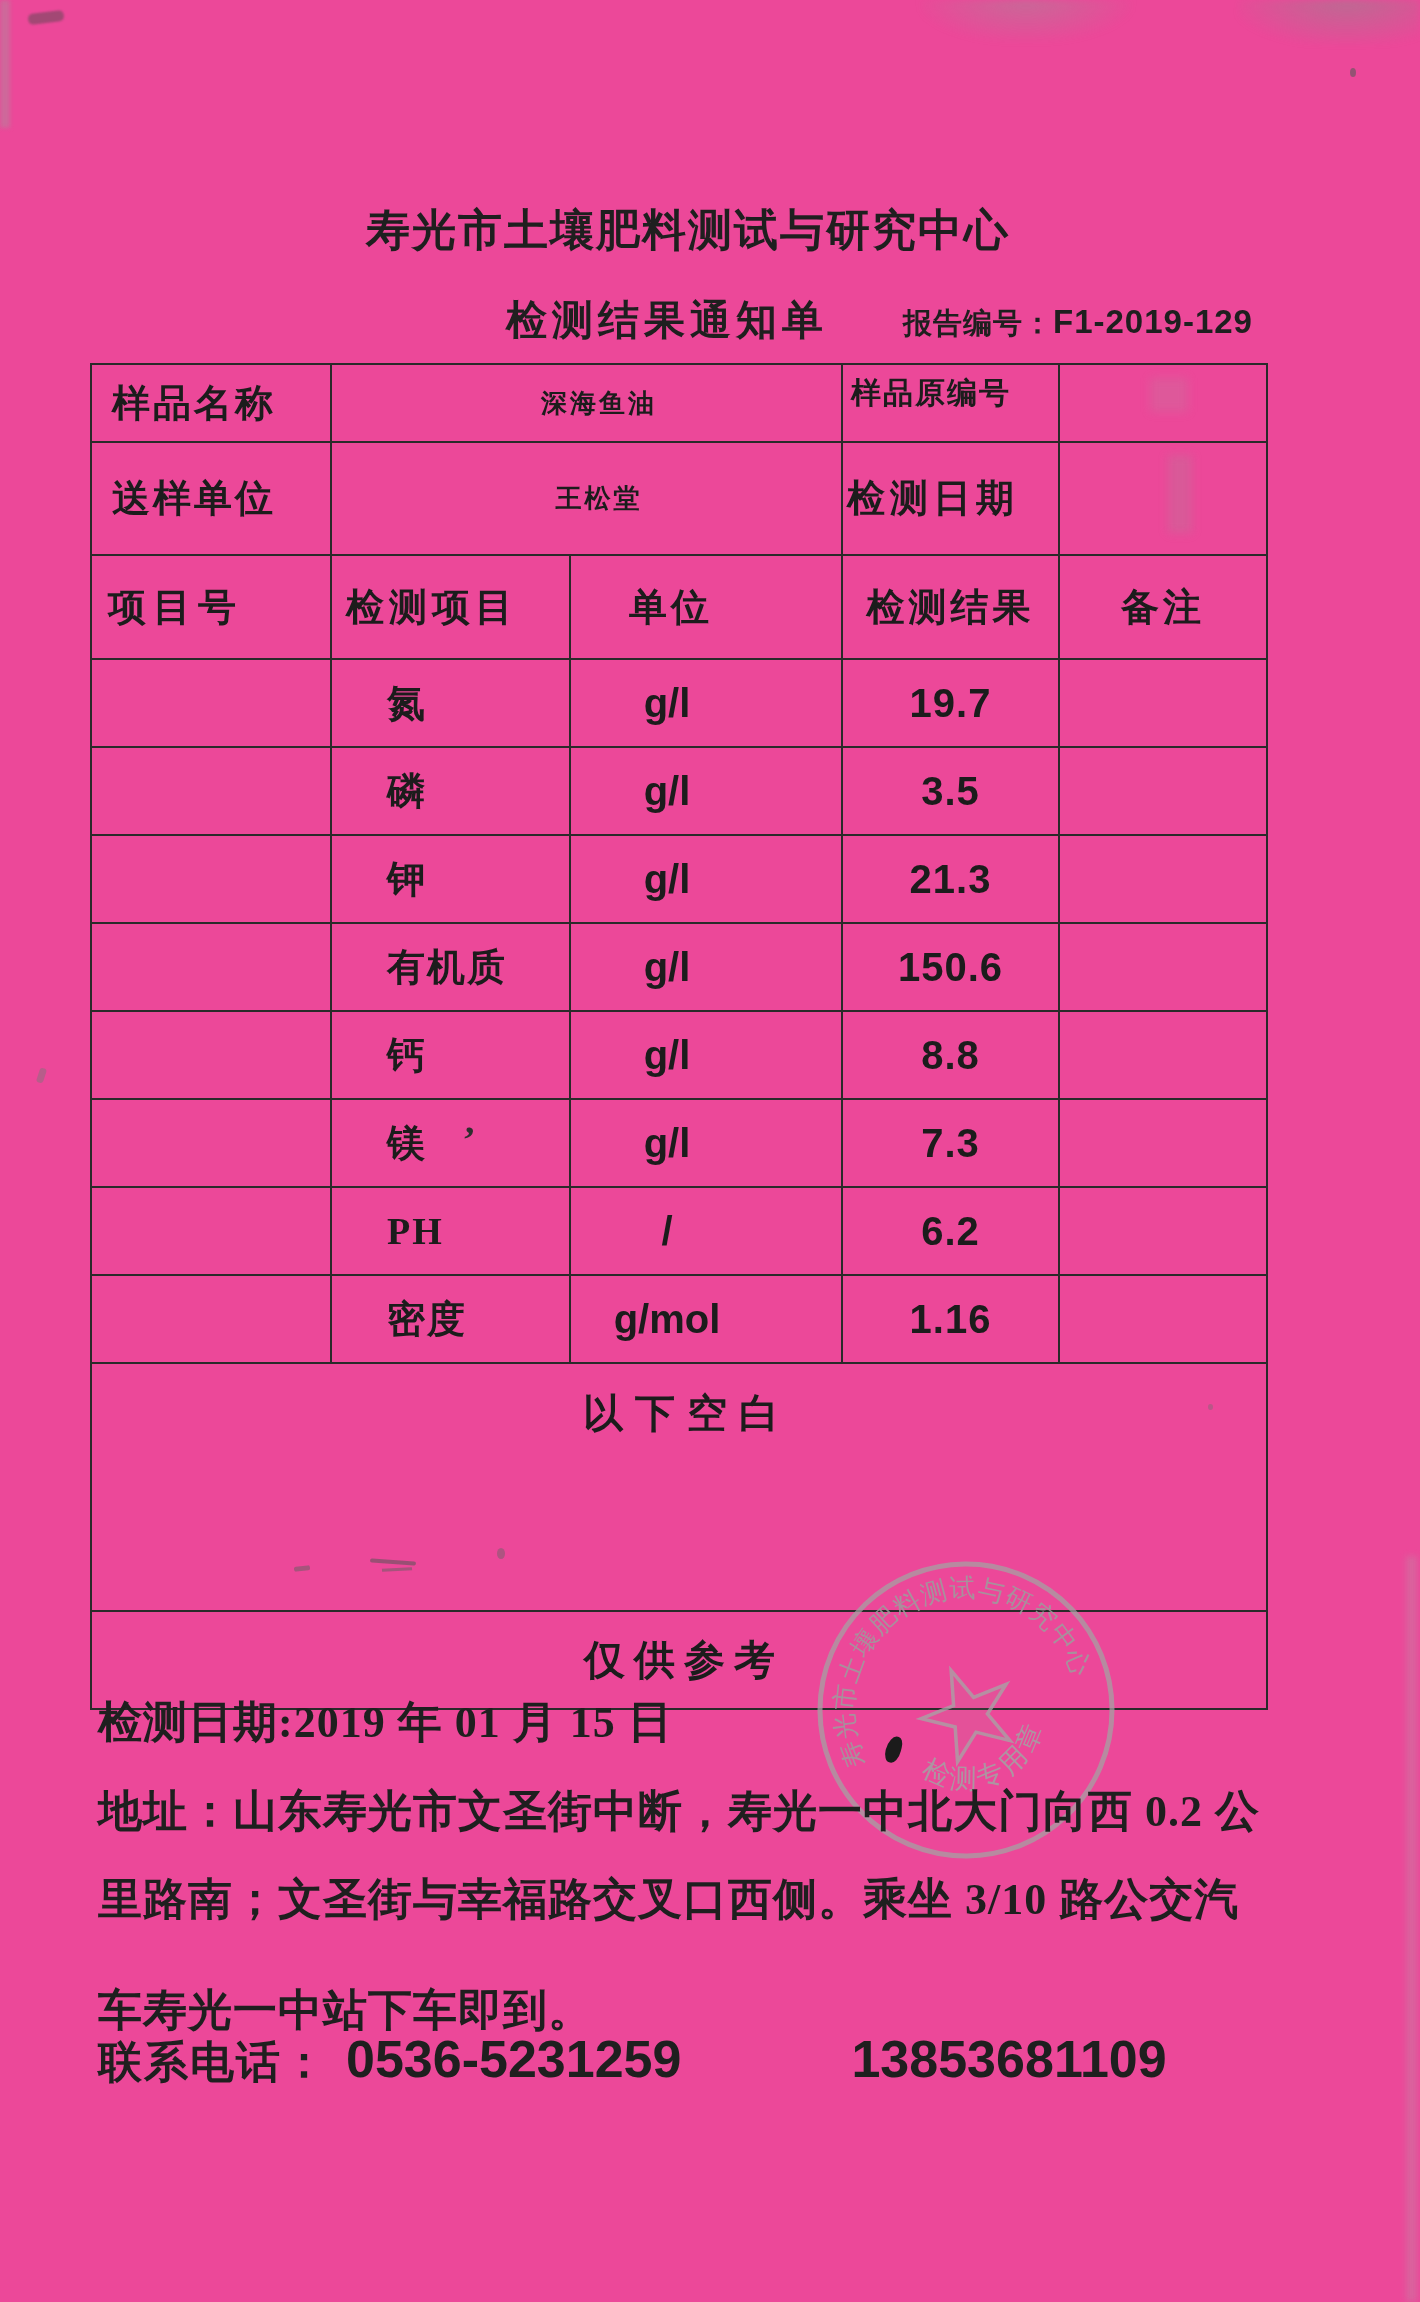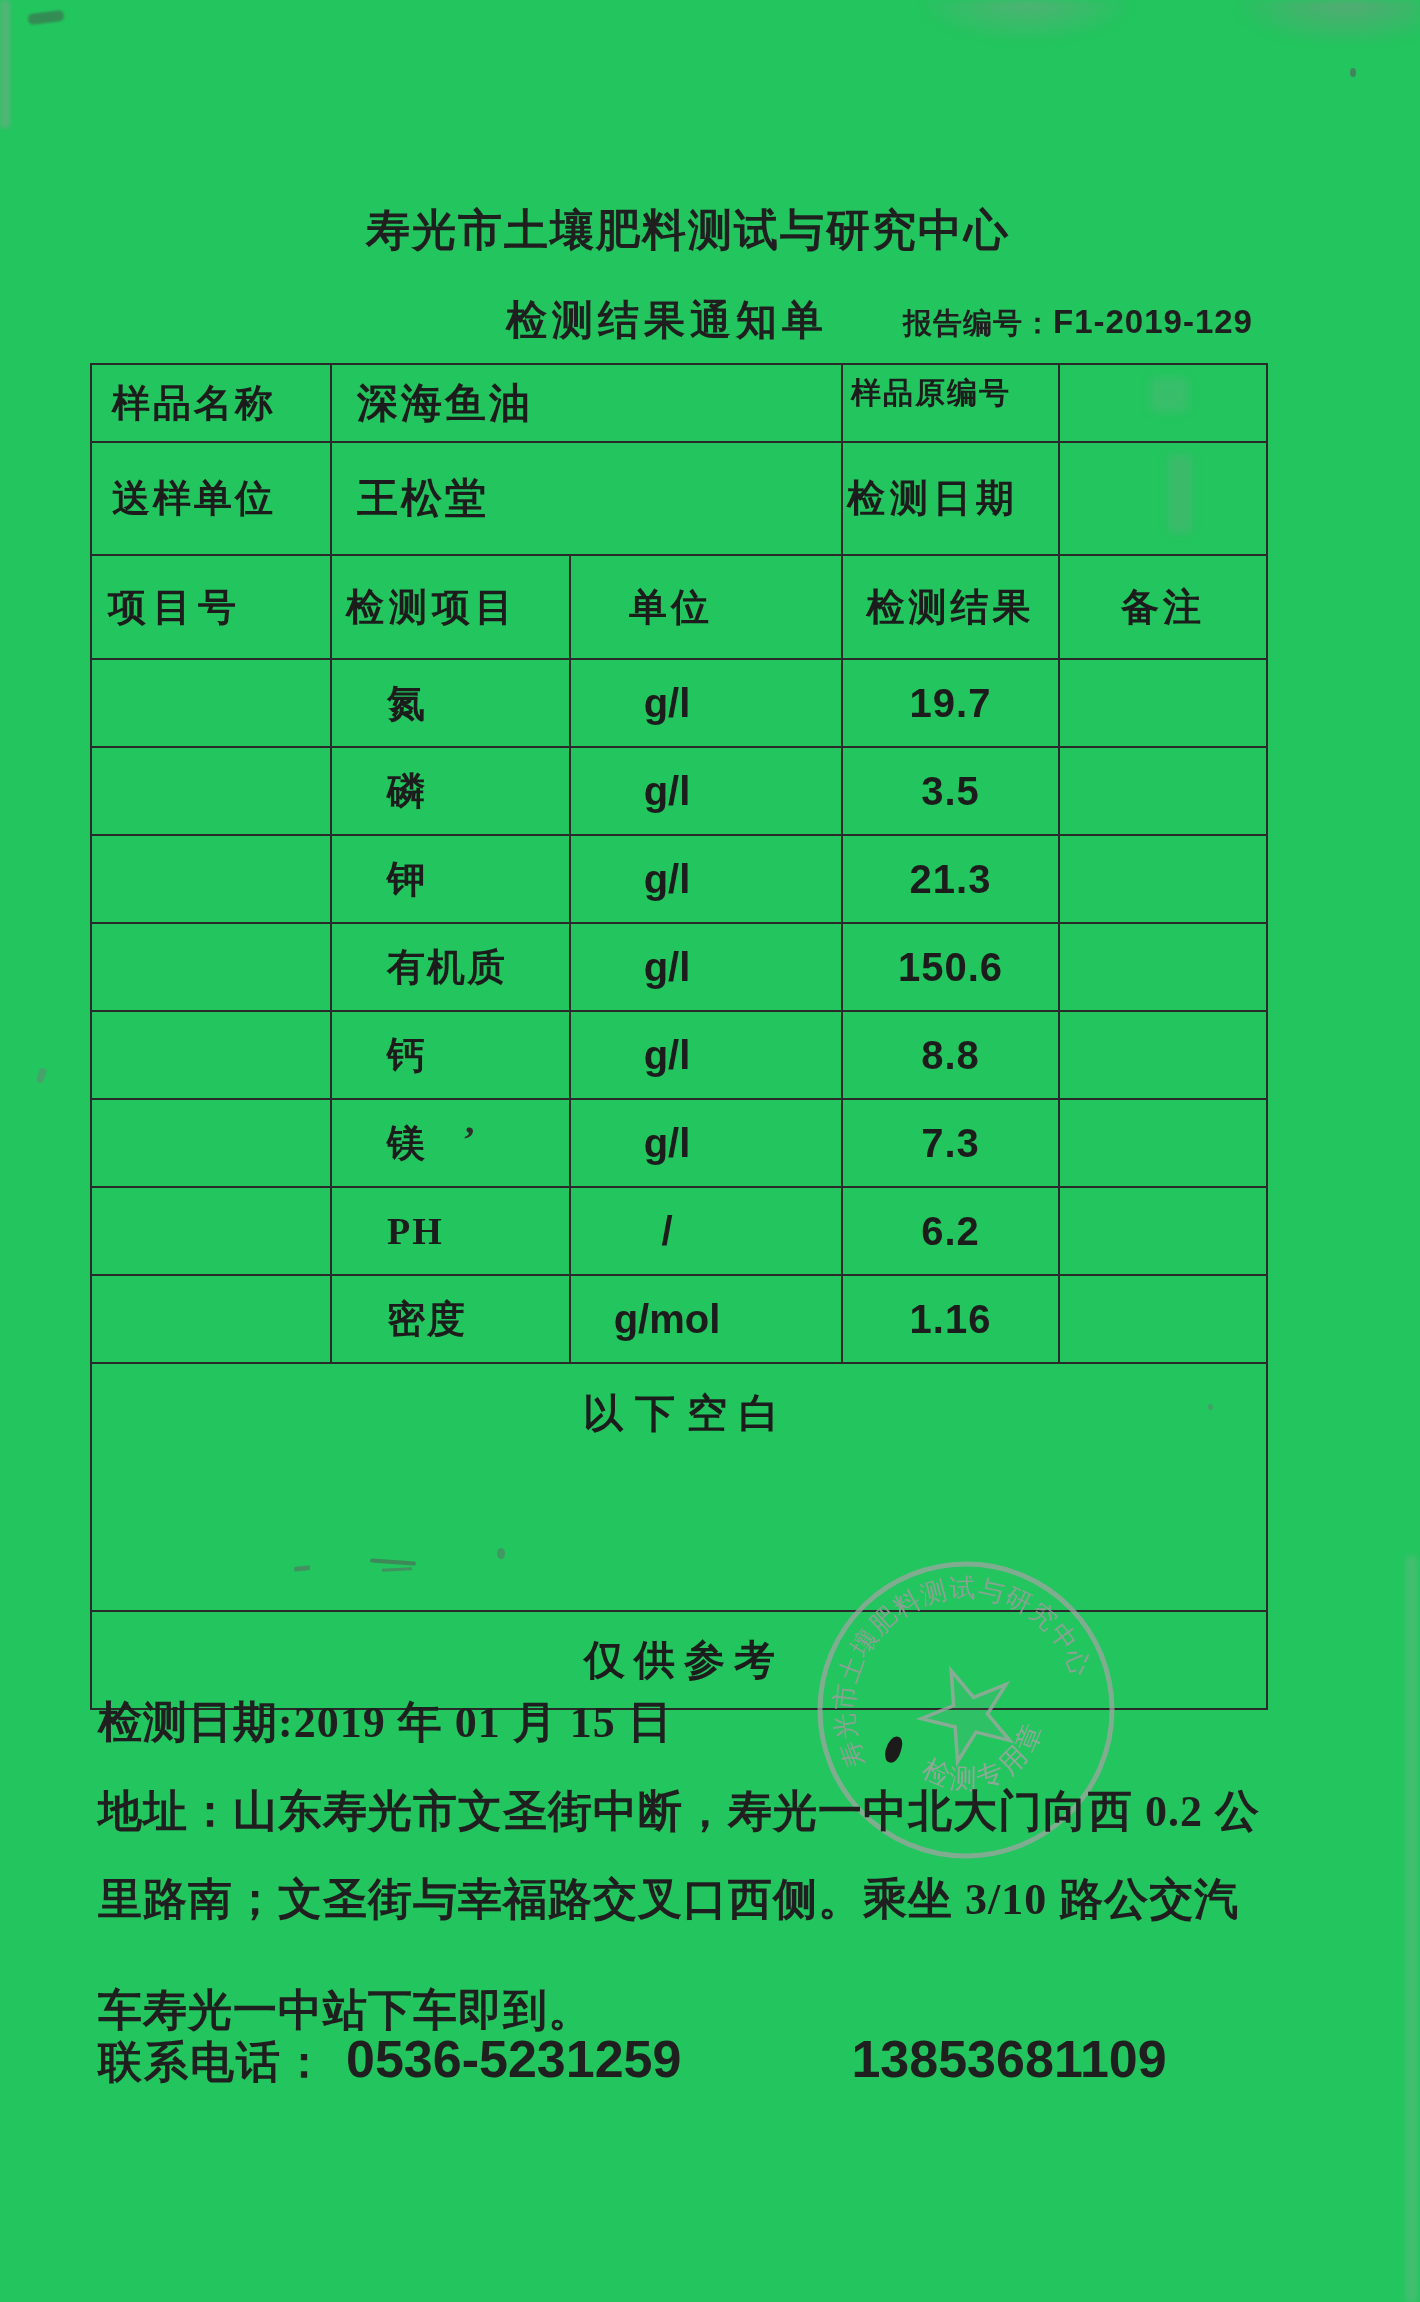--- a/index.html
+++ b/index.html
@@ -1,18 +1,18 @@
 <!DOCTYPE html>
 <html><head>
 <meta charset="utf-8">
 <style>
   html,body{margin:0;padding:0;background:#e8e8e8;}
   .page{
     position:relative;width:1420px;height:2302px;margin:0 auto;
-    background:#22c55e;overflow:hidden;
+    background:#ec4899;overflow:hidden;
     font-family:"Liberation Serif","DejaVu Serif",serif;
     color:#1f1f1f;
   }
   .abs{position:absolute;}
 
   
   .doc-title{
     left:0;top:206;width:1376px;text-align:center;
     font-size:44px;font-weight:bold;letter-spacing:2px;line-height:50px;
     top:206px;
@@ -37,21 +37,21 @@
     font-weight:bold;color:#1c1c1c;overflow:hidden;
   }
   tr.r-info1{height:78px;}
   tr.r-info2{height:113px;}
   tr.r-head{height:104px;}
   tr.r-data{height:88px;}
   tr.r-blank{height:248px;}
   tr.r-ref{height:98px;}
 
   td.lbl{font-size:38px;letter-spacing:3px;padding-left:20px;}
-  td.val-big{font-size:41px;letter-spacing:3px;padding-left:25px;}
+  td.val-big{font-size:26px;letter-spacing:3px;padding-left:25px;text-align:center;}
   td.orig-lbl{font-size:30px;letter-spacing:2px;vertical-align:top;padding:8px 0 0 8px;}
   td.date-lbl{font-size:38px;letter-spacing:5px;padding-left:4px;}
 
   td.h-proj{font-size:38px;letter-spacing:7px;padding-left:16px;}
   td.h-item{font-size:38px;letter-spacing:5px;padding-left:14px;}
   td.h-unit{font-size:38px;letter-spacing:4px;text-align:center;padding-right:70px;}
   td.h-res {font-size:38px;letter-spacing:4px;text-align:center;}
   td.h-rem {font-size:38px;letter-spacing:4px;text-align:center;}
 
   td.c-item{font-size:38px;letter-spacing:2px;padding-left:55px;}

